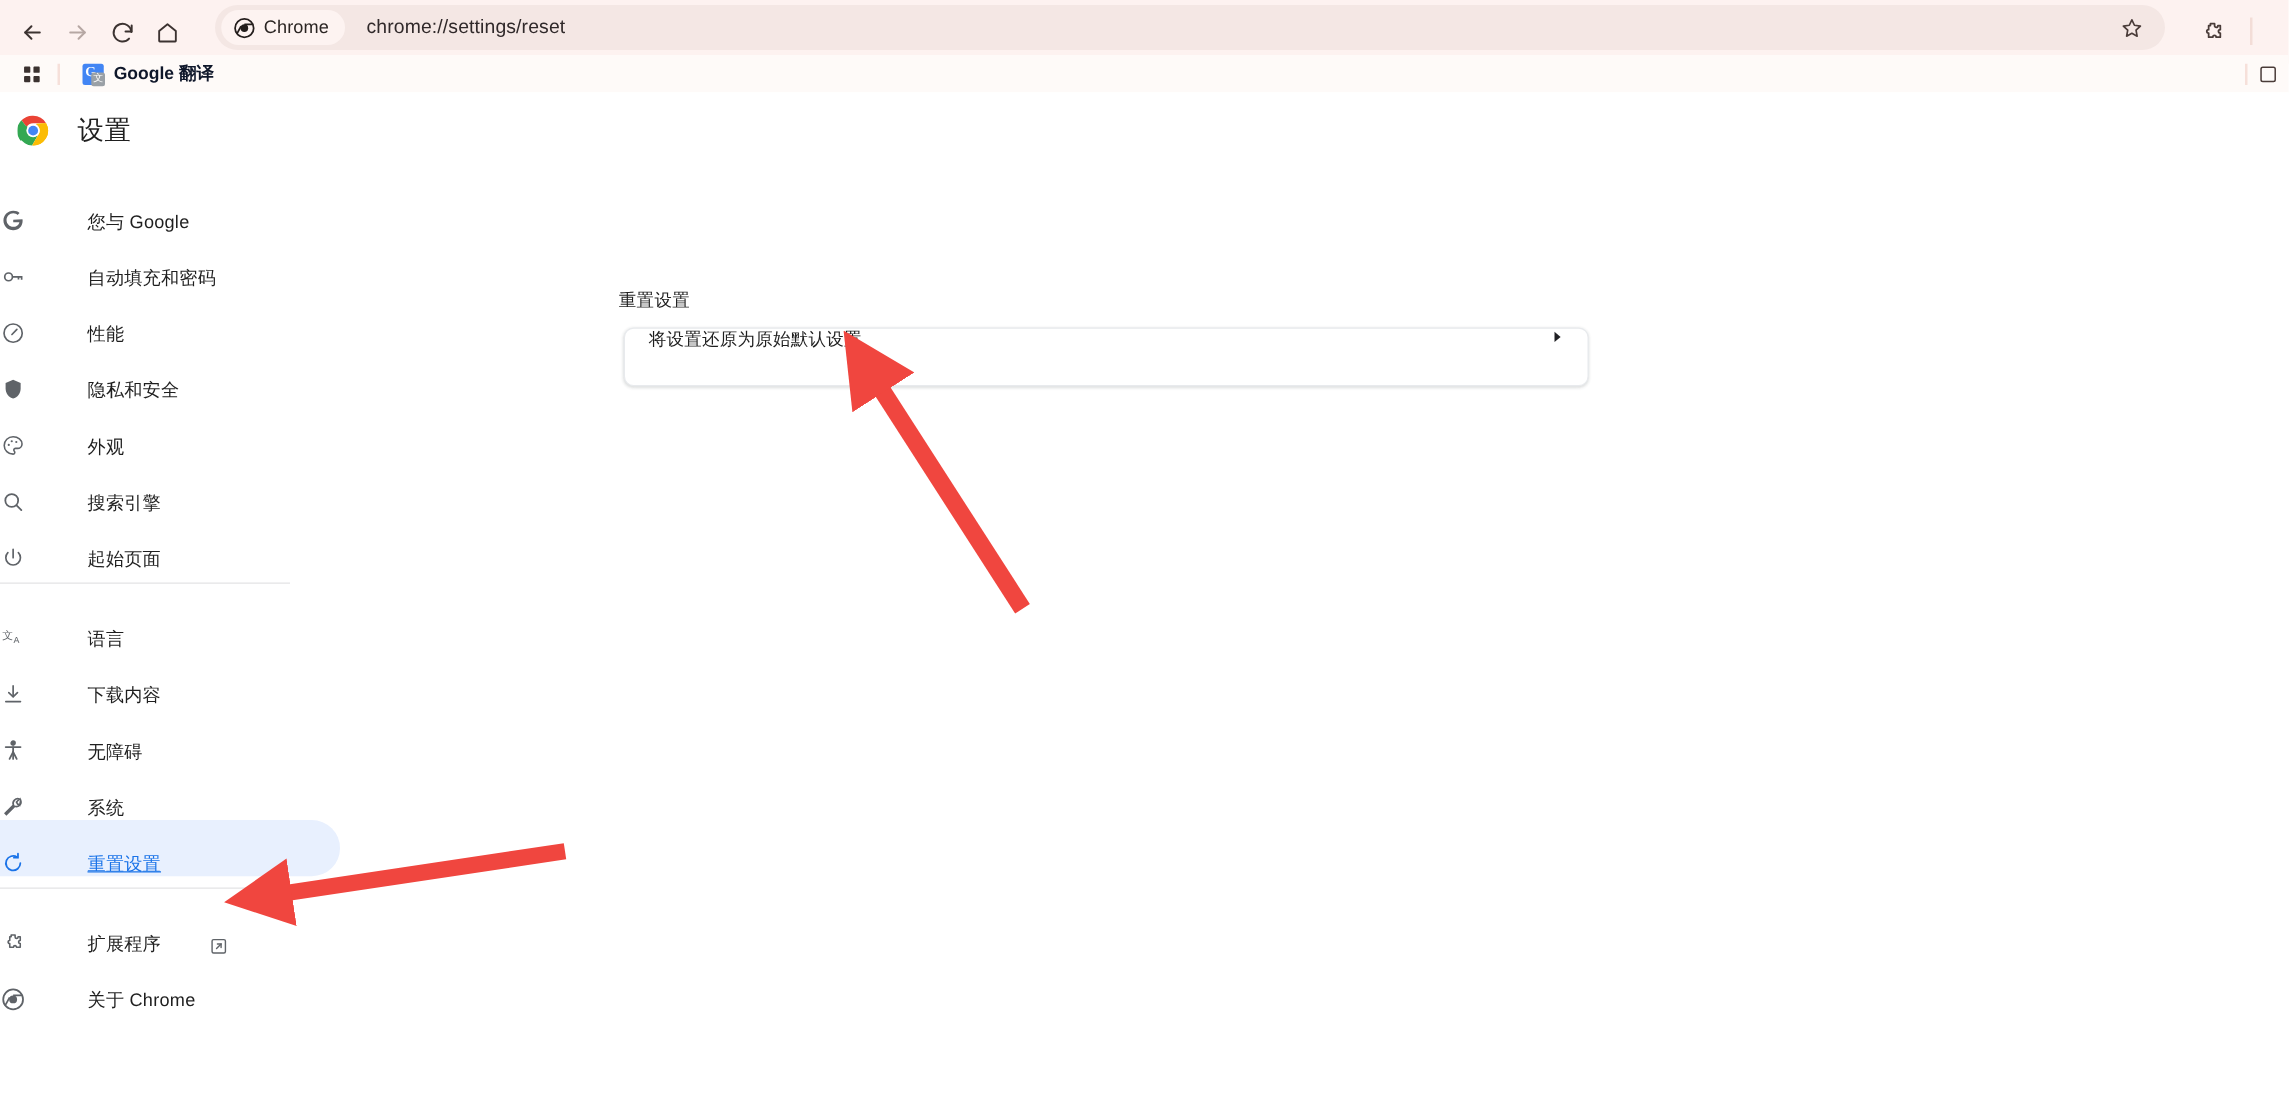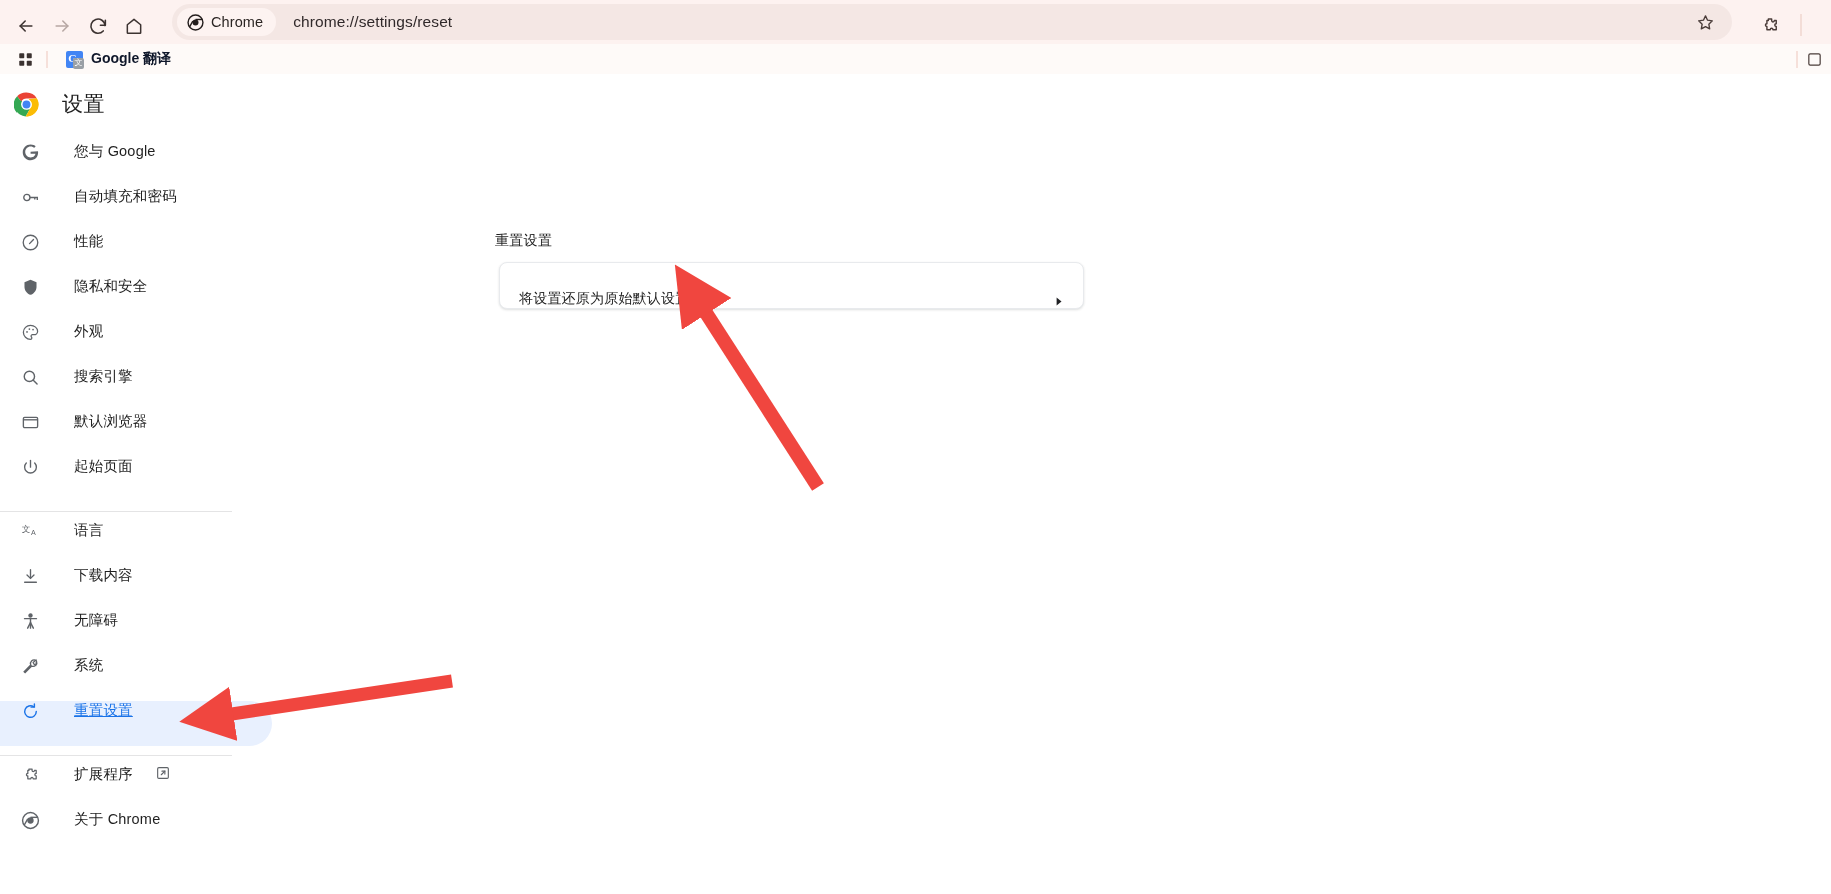--- a/index.html
+++ b/index.html
@@ -128,26 +128,26 @@
     display: flex; align-items: center; gap: 23px;
     height: 60px; padding-left: 14px;
   }
   .chrome-logo { width: 25px; height: 25px; flex: 0 0 auto; }
   .settings-title {
     font-size: 21px; color: #1f1f1f; letter-spacing: .5px;
   }
 
   .nav-list { margin-top: 8px; }
   .nav-item {
-    display: flex; align-items: flex-start;
+    display: flex; align-items: flex-end;
     height: 45px;
-    padding-left: 20px;
     border-radius: 0 23px 23px 0;
     cursor: pointer;
     position: relative;
+    gap: 16px;
   }
   .nav-item .ic {
     width: 21px; height: 21px; flex: 0 0 auto;
     display: flex; align-items: center; justify-content: center;
     color: #5f6368;
   }
   .nav-item .lbl {
     margin-left: 33px;
     font-size: 14.5px; color: #1f1f1f;
     white-space: nowrap; letter-spacing: .2px;
@@ -181,26 +181,26 @@
     font-size: 13.5px; color: #5a5f66; letter-spacing: .2px;
   }
 
   .section-title {
     position: absolute; left: 223px; top: 158px;
     font-size: 14px; color: #1f1f1f; font-weight: 500;
     letter-spacing: .3px;
   }
   .reset-row {
     position: absolute; left: 227px; top: 188px;
-    width: 585px; height: 47px;
+    width: 772px; height: 47px;
     background: #fff;
     border: 1px solid #e8eaed;
     border-radius: 8px;
     box-shadow: 0 1px 2px rgba(60,64,67,.10), 0 1px 3px rgba(60,64,67,.07);
-    display: flex; align-items: flex-end;
+    display: flex; align-items: flex-start;
     padding: 0 18px 0 19px;
     cursor: pointer;
   }
   .reset-row-label {
     font-size: 14px; color: #1f1f1f; letter-spacing: .2px;
   }
   .reset-row-chevron {
     margin-left: auto; color: #202124;
     display: flex; align-items: center;
   }
@@ -366,29 +366,20 @@
         <div class="nav-item">
           <span class="ic">
             <svg width="19" height="19" viewBox="0 0 24 24" fill="none" stroke="#5f6368" stroke-width="1.8" stroke-linecap="round">
                 <circle cx="10.6" cy="10.6" r="6.5"></circle>
                 <path d="M15.5 15.5l4.8 4.8"></path>
               </svg>
           </span>
           <span class="lbl">搜索引擎</span>
         </div>
 
-        <div class="nav-item">
-          <span class="ic">
-            <svg width="19" height="19" viewBox="0 0 24 24" fill="none" stroke="#5f6368" stroke-width="1.7">
-                <rect x="3" y="5.6" width="18" height="12.8" rx="1.6"></rect>
-                <path d="M3 8.6h18"></path>
-              </svg>
-          </span>
-          <span class="lbl">默认浏览器</span>
-        </div>
 
         <div class="nav-item">
           <span class="ic">
             <svg width="19" height="19" viewBox="0 0 24 24" fill="none" stroke="#5f6368" stroke-width="1.7" stroke-linecap="round">
                 <path d="M12 3.2v8.4"></path>
                 <path d="M6.7 6.4a7.4 7.4 0 1010.6 0"></path>
               </svg>
           </span>
           <span class="lbl">起始页面</span>
         </div>

